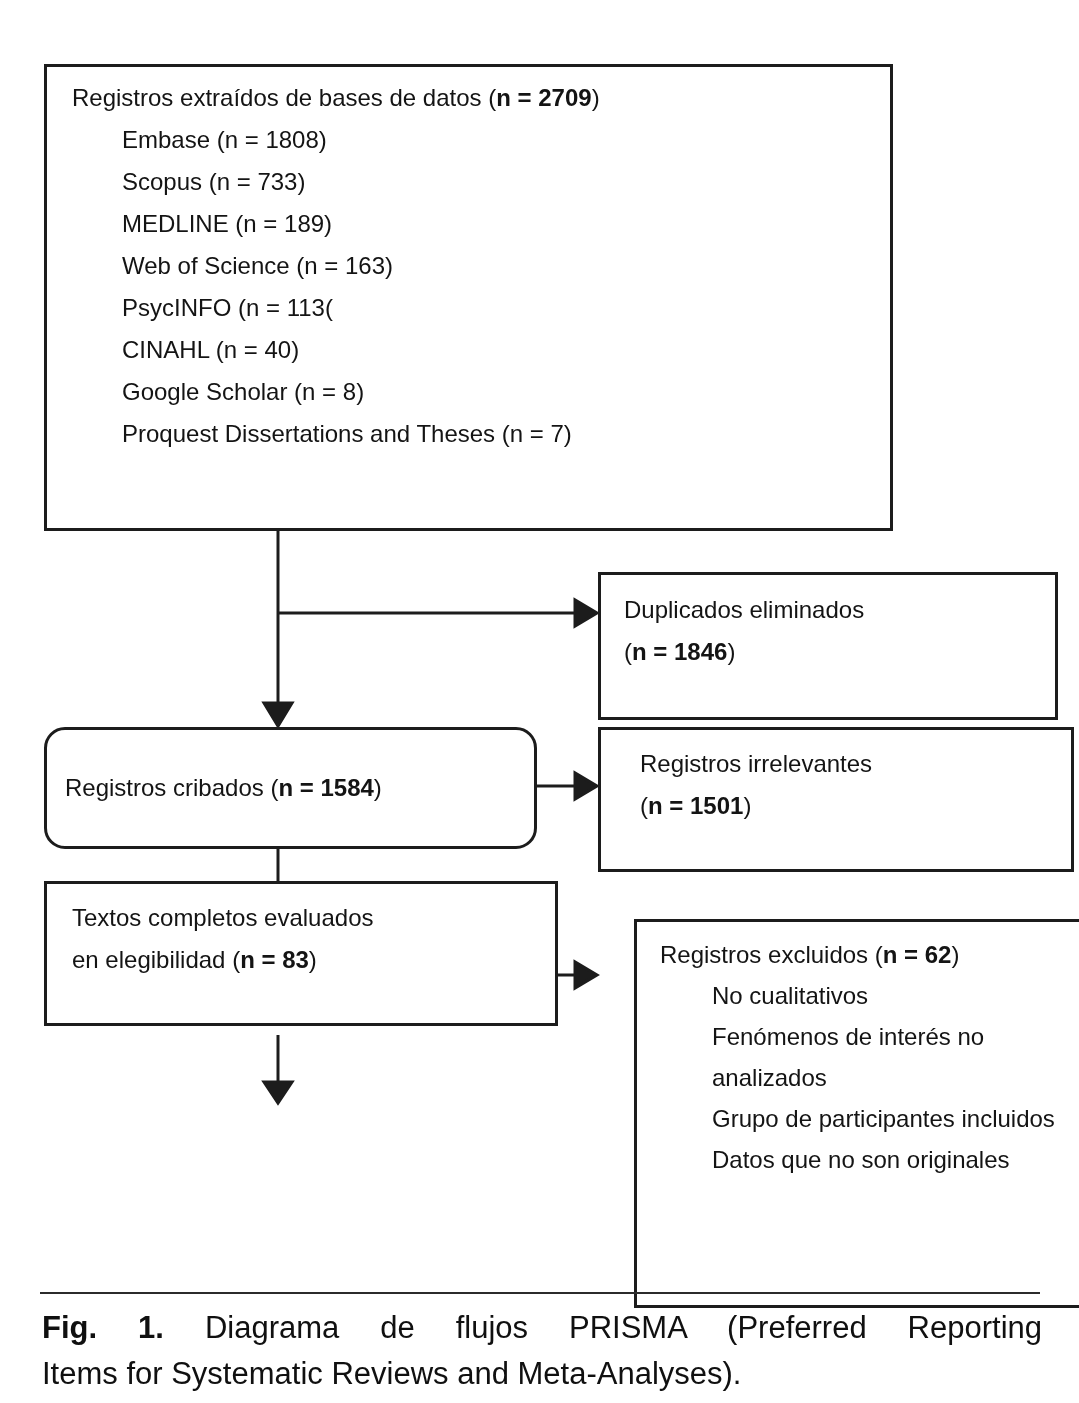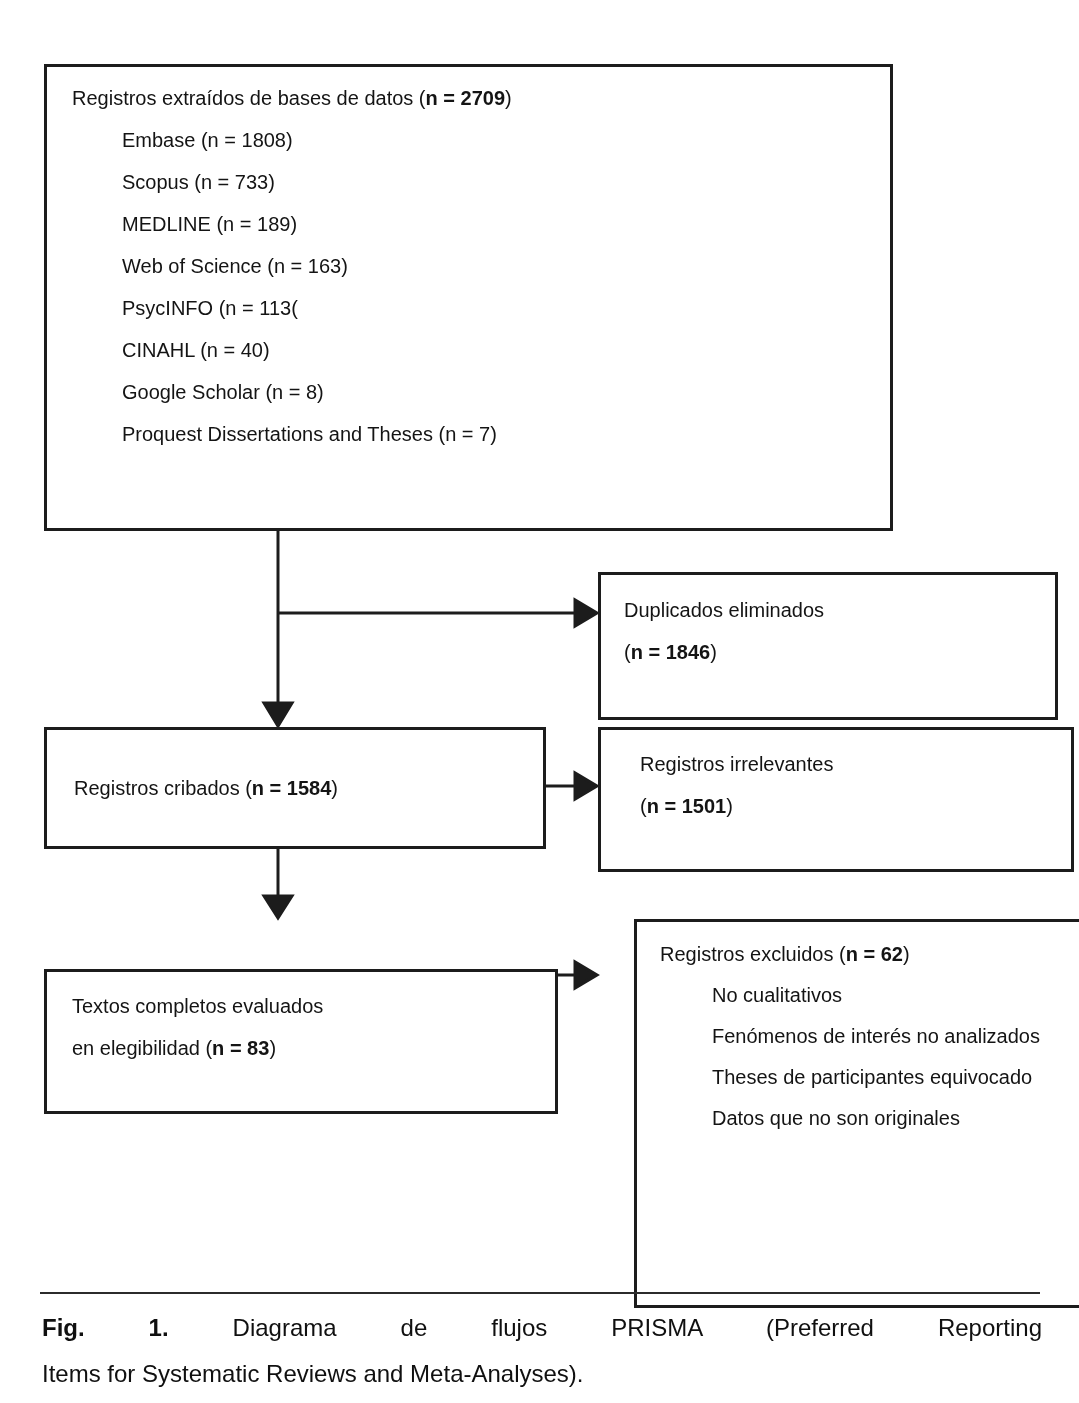--- a/index.html
+++ b/index.html
@@ -3,31 +3,31 @@
 <meta charset="utf-8">
 <style>
   html,body{margin:0;padding:0}
   body{background:#ffffff}
   .canvas{
     position:relative;width:1079px;height:1403px;background:#ffffff;
     color:#141414;font-family:"Liberation Sans",sans-serif;overflow:hidden;
   }
   .box{
     position:absolute;border:3px solid #1c1c1c;background:#ffffff;
-    font-size:20px;line-height:42px;
+    font-size:24px;line-height:42px;
   }
   .arrows{position:absolute;left:0;top:0;pointer-events:none}
   .bline{white-space:nowrap}
   .indent1{padding-left:50px}
   .reason{padding-left:52px}
   .wraps{white-space:normal}
   b{font-weight:bold}
   .centered{display:flex;align-items:center}
   .rule{position:absolute;background:#2b2b2b;height:2px}
-  .caption{position:absolute;font-size:24px;line-height:46px;color:#101010}
+  .caption{position:absolute;font-size:31px;line-height:46px;color:#101010}
   .cap-line1{text-align:justify;text-align-last:justify}
 </style>
 </head>
 <body>
 
 <div class="canvas">
 
   <svg class="arrows" width="1079" height="1403" viewBox="0 0 1079 1403">
     <g stroke="#1c1c1c" stroke-width="3" fill="#1c1c1c">
       <line x1="278" y1="505" x2="278" y2="705"></line>
@@ -55,39 +55,39 @@
     <div class="bline indent1">CINAHL (n = 40)</div>
     <div class="bline indent1">Google Scholar (n = 8)</div>
     <div class="bline indent1">Proquest Dissertations and Theses (n = 7)</div>
   </div>
 
   <div class="box" style="left:598px;top:572px;width:417px;height:118px;padding:14px 14px 10px 23px;">
     <div class="bline">Duplicados eliminados</div>
     <div class="bline"><span>(</span><b>n = 1846</b><span>)</span></div>
   </div>
 
-  <div class="box centered" style="left:44px;top:727px;width:469px;height:116px;padding-left:27px;">
+  <div class="box centered" style="left:44px;top:727px;width:469px;height:116px;padding-left:18px;border-radius:21px;">
     <div class="bline"><span>Registros cribados (</span><b>n = 1584</b><span>)</span></div>
   </div>
 
   <div class="box" style="left:598px;top:727px;width:417px;height:116px;padding:13px 14px 10px 39px;">
     <div class="bline">Registros irrelevantes</div>
     <div class="bline"><span>(</span><b>n = 1501</b><span>)</span></div>
   </div>
 
-  <div class="box" style="left:44px;top:969px;width:469px;height:116px;padding:13px 14px 10px 25px;">
+  <div class="box" style="left:44px;top:881px;width:469px;height:116px;padding:13px 14px 10px 25px;">
     <div class="bline">Textos completos evaluados</div>
     <div class="bline"><span>en elegibilidad (</span><b>n = 83</b><span>)</span></div>
   </div>
 
   <div class="box" style="left:598px;top:919px;width:417px;height:361px;padding:12px 14px 10px 23px;line-height:41px;margin-left:36px;">
     <div class="bline"><span>Registros excluidos (</span><b>n = 62</b><span>)</span></div>
     <div class="reason wraps">No cualitativos</div>
     <div class="reason wraps">Fenómenos de interés no analizados</div>
-    <div class="reason wraps">Theses de participantes equivocado</div>
+    <div class="reason wraps">Grupo de participantes incluidos</div>
     <div class="reason wraps">Datos que no son originales</div>
   </div>
 
 
   <div class="rule" style="left:40px;top:1292px;width:1000px;"></div>
 
   <div class="caption" style="left:42px;top:1305px;width:1000px;">
     <div class="cap-line1"><b>Fig. 1.</b><span> Diagrama de flujos PRISMA (Preferred Reporting</span></div>
     <div>Items for Systematic Reviews and Meta-Analyses).</div>
   </div>

